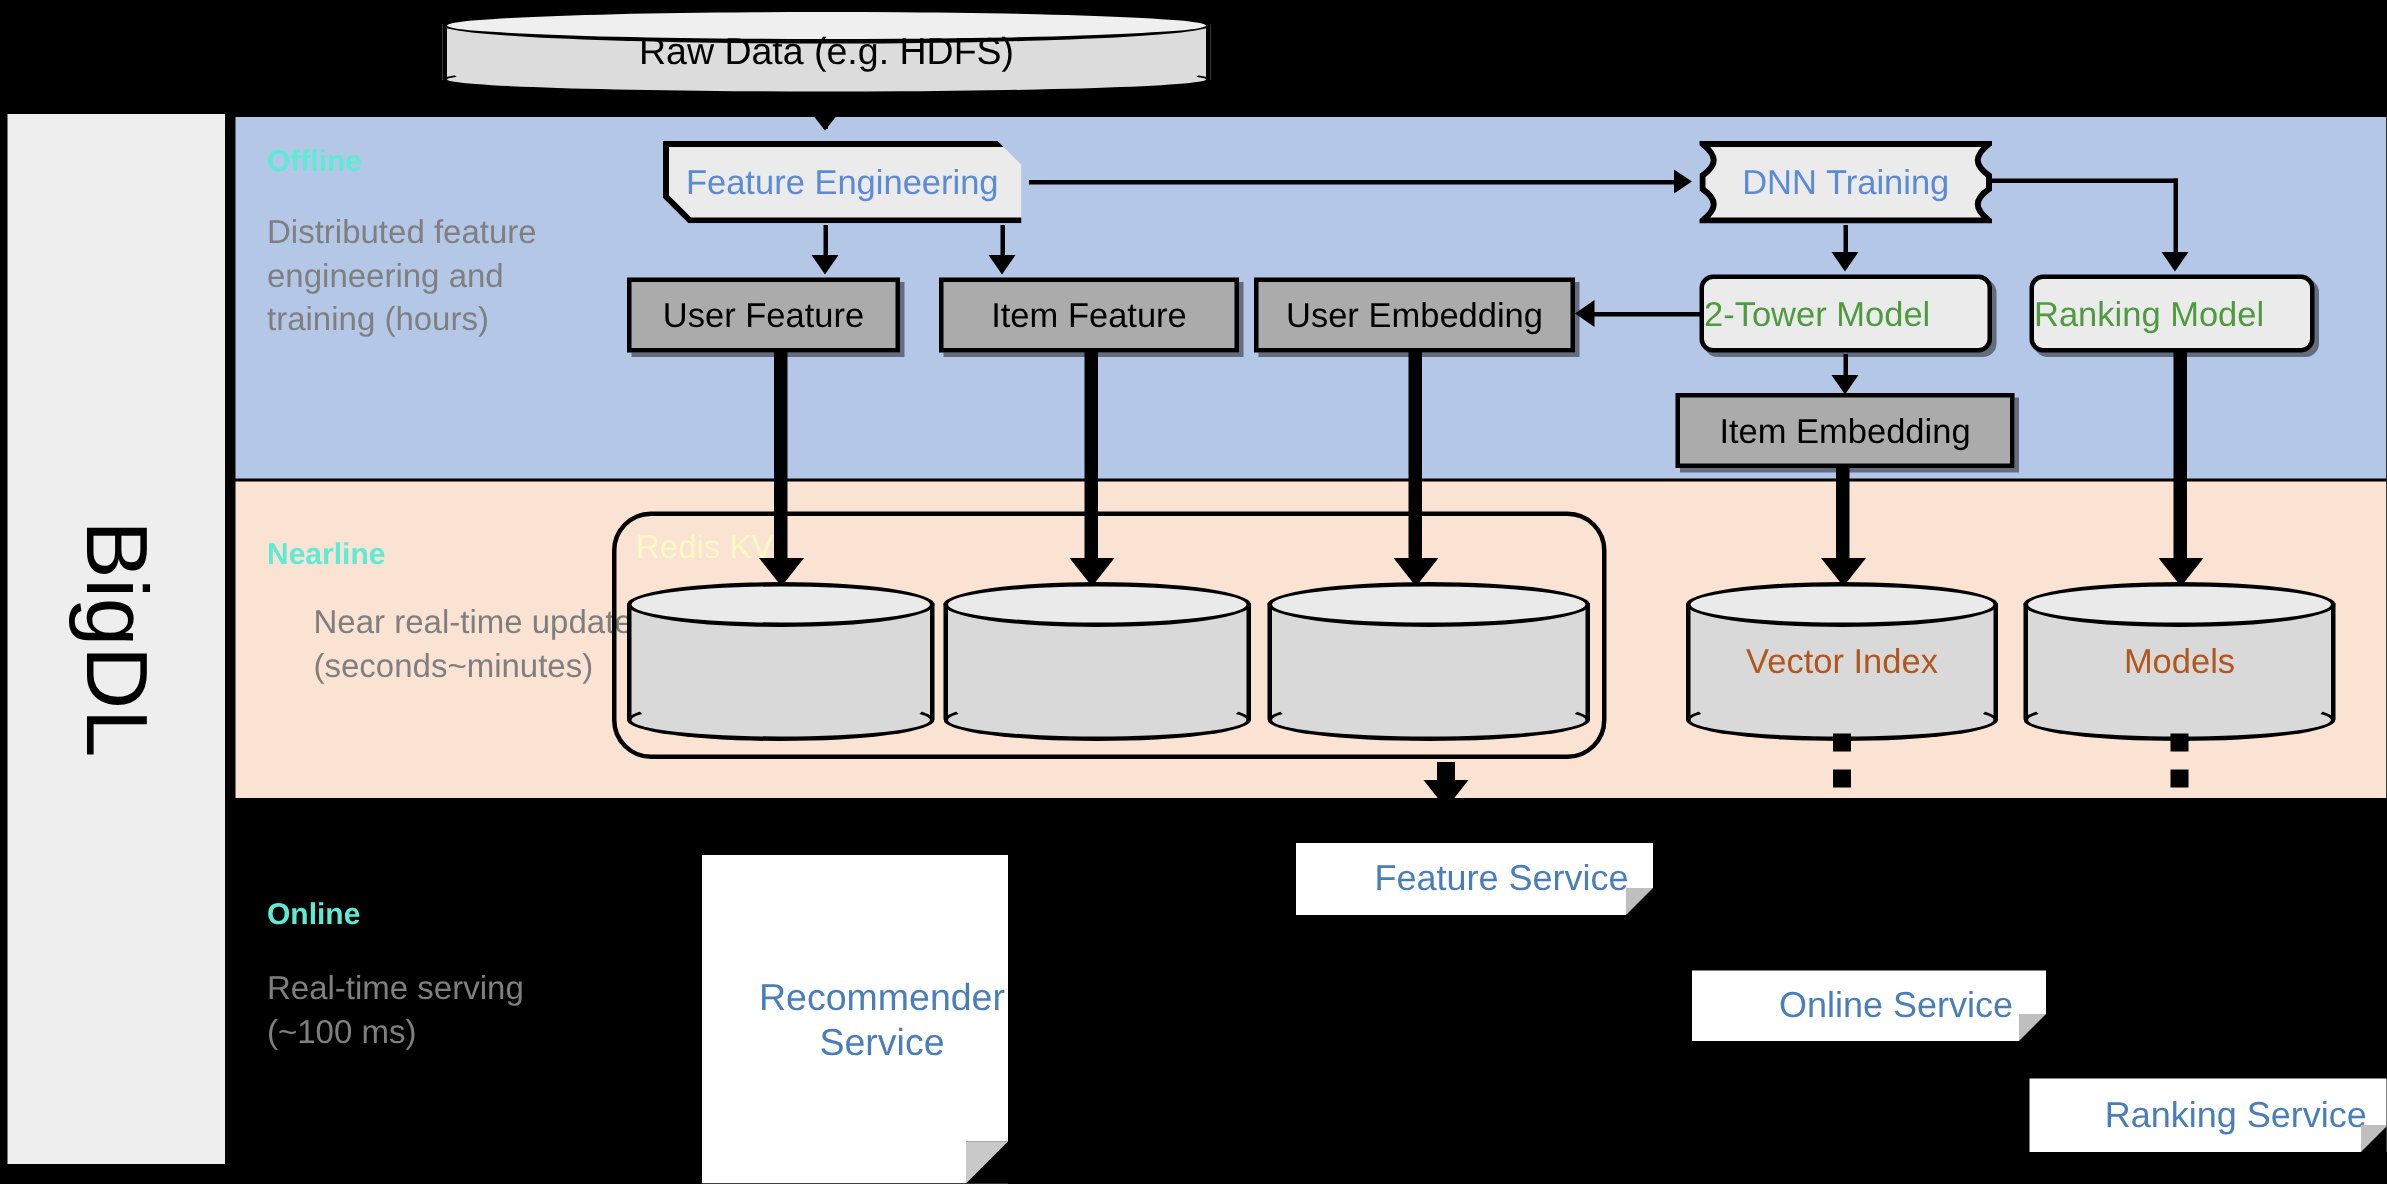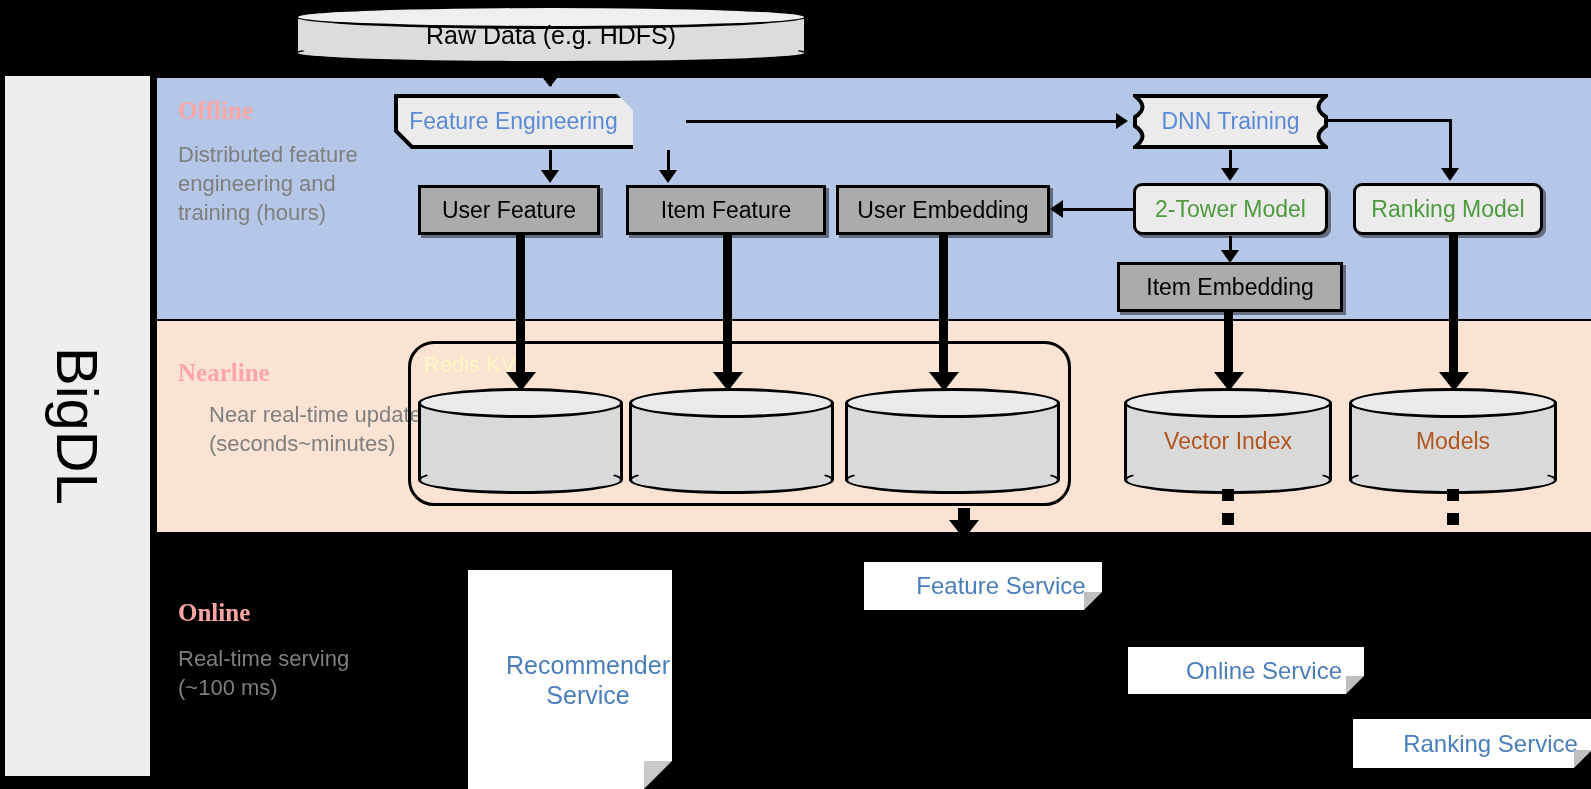--- a/index.html
+++ b/index.html
@@ -16,22 +16,22 @@
   
   #bigdl-sidebar{position:absolute;left:5px;top:76px;width:145px;height:700px;
        background:#eeeeee;}
   #bigdl-label{position:absolute;left:0;top:0;width:145px;height:700px;
        display:flex;align-items:center;justify-content:center;}
   #bigdl-label span{writing-mode:vertical-rl;text-orientation:mixed;
        font-size:58px;color:#000;font-family:"Liberation Sans",sans-serif;
        letter-spacing:0px;}
 
   
-  .stage-title{position:absolute;color:#fca5a5;font-size:25px;font-weight:bold;
-       font-family:Liberation Serif, serif;}
+  .stage-title{position:absolute;color:#5eead4;font-size:20px;font-weight:bold;
+       font-family:Liberation Sans, sans-serif;}
   .stage-desc{position:absolute;color:#7f7f7f;font-size:22px;line-height:29px;
        font-family:"Liberation Sans",sans-serif;white-space:pre-line;}
   #offline-title{left:178px;top:97px;}
   #offline-desc{left:178px;top:140px;width:200px;}
   #nearline-title{left:178px;top:359px;}
   #nearline-desc{left:178px;top:400px;width:230px;margin-left:31px;}
   #online-title{left:178px;top:599px;}
   #online-desc{left:178px;top:644px;width:220px;}
 
   
@@ -40,36 +40,36 @@
         color:#000;font-size:23px;box-shadow:3px 3px 0 rgba(0,0,0,.45);
         font-family:"Liberation Sans",sans-serif;}
   .lbox{position:absolute;background:#ebebeb;border:3px solid #000;
         box-sizing:border-box;display:flex;align-items:center;justify-content:center;
         font-size:23px;box-shadow:3px 3px 0 rgba(0,0,0,.45);
         font-family:"Liberation Sans",sans-serif;}
   .blue-txt{color:#5b8ad6;}
   .green-txt{color:#4e9a3e;}
 
   
-  #feature-engineering{left:394px;top:94px;width:239px;height:55px;
+  #feature-engineering{left:442px;top:94px;width:239px;height:55px;
        clip-path:polygon(0 0, calc(100% - 16px) 0, 100% 16px, 100% 100%, 16px 100%, 0 calc(100% - 16px));
        box-shadow:none;
        border:none;background:transparent;}
   #feature-engineering svg{position:absolute;left:0;top:0;}
   #feature-engineering .fe-label{position:relative;z-index:3;}
 
   
   #dnn-training{left:1133px;top:94px;width:195px;height:55px;border:none;
        background:transparent;box-shadow:none;}
   #dnn-training svg{position:absolute;left:0;top:0;}
   #dnn-training .dnn-label{position:relative;z-index:3;}
 
   
   .rbox{position:absolute;background:#ebebeb;border:3px solid #000;border-radius:9px;
-        box-sizing:border-box;display:flex;align-items:center;justify-content:center;
+        box-sizing:border-box;display:flex;align-items:center;justify-content:flex-start;
         font-size:23px;box-shadow:3px 3px 0 rgba(0,0,0,.45);
         font-family:"Liberation Sans",sans-serif;}
 
   #user-feature{left:418px;top:185px;width:182px;height:50px;}
   #item-feature{left:626px;top:185px;width:200px;height:50px;}
   #user-embedding{left:836px;top:185px;width:214px;height:50px;}
   #item-embedding{left:1117px;top:262px;width:226px;height:50px;}
   #two-tower-model{left:1133px;top:183px;width:195px;height:52px;}
   #ranking-model{left:1353px;top:183px;width:190px;height:52px;}
 

